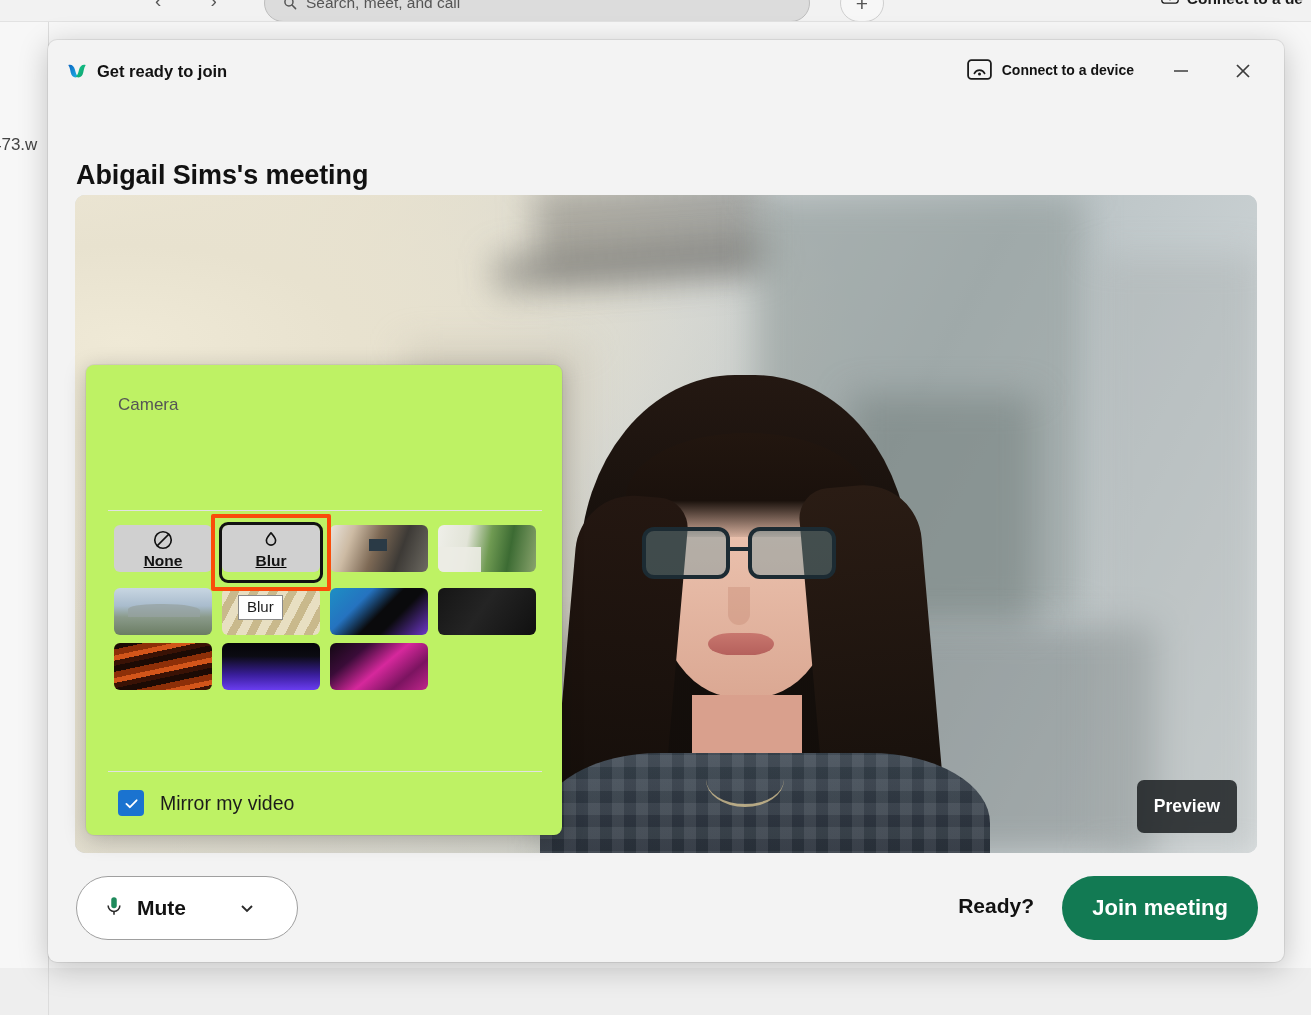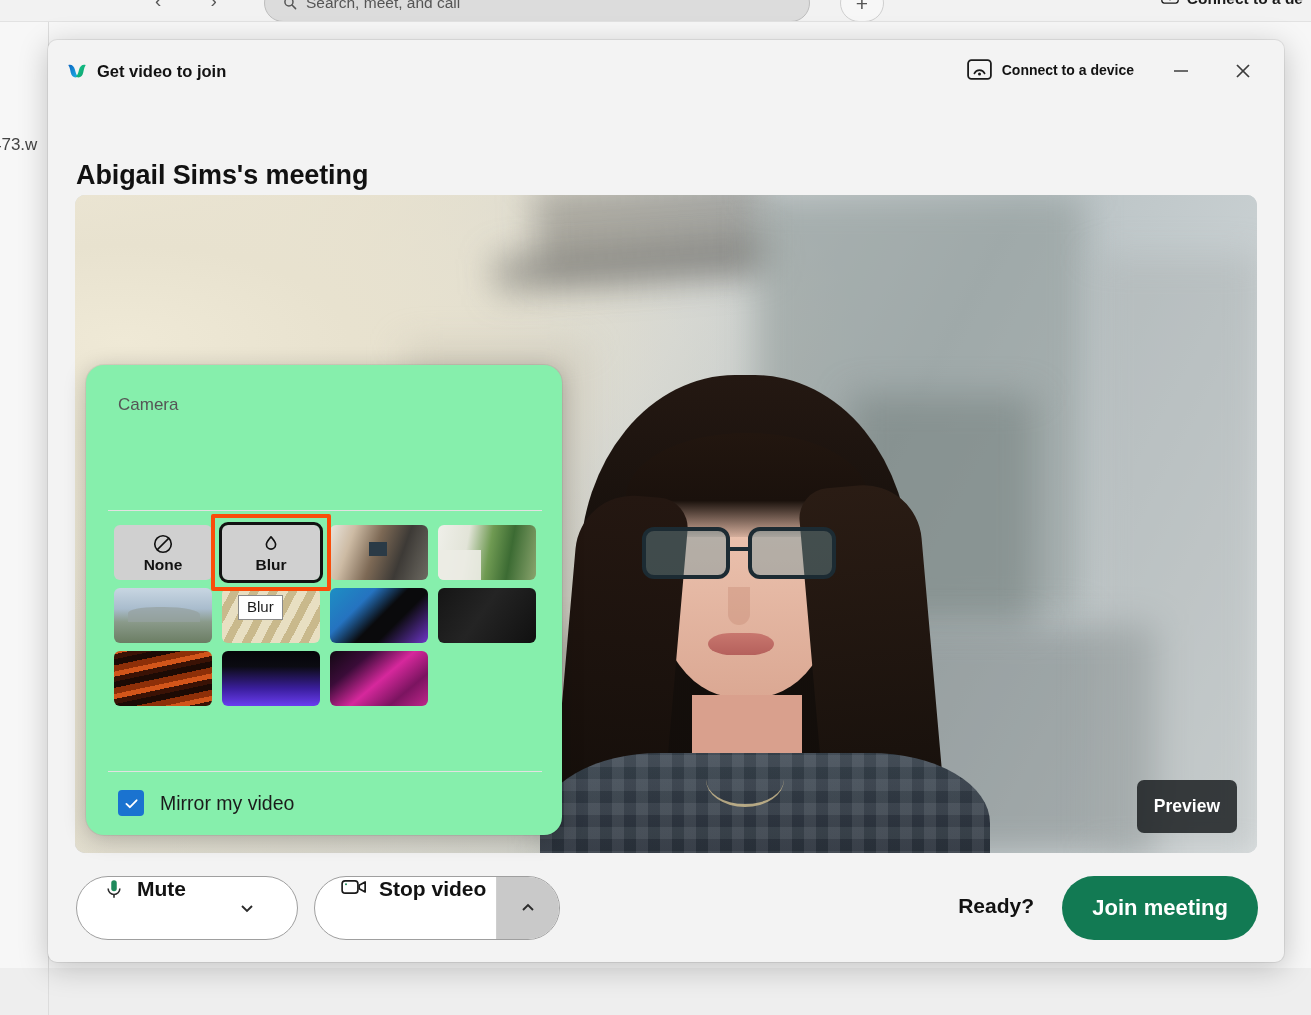--- a/index.html
+++ b/index.html
@@ -194,22 +194,22 @@
     font-size: 17.5px; font-weight: bold;
     padding: 16px 17px;
     border-radius: 7px;
   }
 
   
   .popover {
     position: absolute;
     left: 38px; top: 325px;
     width: 476px; height: 470px;
-    background: #86efac;
-    border-radius: 18px;
+    background: #bef264;
+    border-radius: 8px;
     box-shadow: 0 4px 22px rgba(0,0,0,.22), 0 0 0 1px rgba(0,0,0,.06);
     overflow: visible;
   }
   .pop-label {
     position: absolute; left: 32px; top: 30px;
     font-size: 17px; color: #555555;
   }
   .device-row {
     position: absolute; left: 22px; top: 68px;
     width: 432px; height: 60px;
@@ -235,24 +235,25 @@
   }
 
   .bg-grid {
     position: absolute; left: 28px; top: 160px;
     width: 426px;
     display: grid;
     grid-template-columns: repeat(4, 98px);
     gap: 8px 10px;
   }
   .tile {
-    width: 98px; height: 55px;
+    width: 98px; height: 47px;
     border-radius: 6px;
     position: relative;
     overflow: hidden;
+    text-decoration: underline;
   }
   .tile-btn {
     background: #d0d0d0;
     display: flex; flex-direction: column; align-items: center; justify-content: center;
     gap: 0px;
   }
   .tile-btn .t-icon { height: 24px; display:flex; align-items:center; justify-content:center; color:#121212; }
   .tile-btn .t-lbl { font-size: 15.5px; font-weight: bold; color: #121212; line-height: 17px; }
 
   
@@ -316,21 +317,21 @@
     background: #ffffff;
     border: 1px solid #9f9f9f;
     border-radius: 34px;
     display: flex; align-items: center;
     overflow: hidden;
   }
   .btn-mute { left: 28px; width: 222px; }
   .btn-video { left: 266px; width: 246px; }
 
   .seg-main {
-    display: flex; gap: 12px;
+    display: flex; align-items: center; gap: 12px;
     padding: 0 10px 0 26px; height: 100%;
   }
   .seg-label { font-size: 21px; font-weight: bold; color: #121212; white-space: nowrap; }
   .seg-div { width: 1px; height: 100%; background: #cfcfcf; }
   .seg-chev {
     display: flex; align-items: center; justify-content: center;
     height: 100%; flex: 1 1 auto;
   }
   .seg-chev.active { background: #c9c9c9; }
 
@@ -400,21 +401,21 @@
             </linearGradient>
             <linearGradient id="wg2" x1="0" y1="0" x2="1" y2="1">
               <stop offset="0" stop-color="#16c98d"></stop>
                 <stop offset="1" stop-color="#0e9f6e"></stop>
             </linearGradient>
           </defs>
           <path d="M2.5 5.5c3.6-1.3 6.4 1.3 7.3 5 .8 3.3 1.7 6.4 3.6 7.6-2.2 1.6-5.7 1.1-7.4-2.1-1.5-2.8-1.1-7-3.5-10.5z" fill="url(#wg1)"></path>
           <path d="M21.5 5.5c-3.6-1.3-6.4 1.3-7.3 5-.8 3.3-1.7 6.4-3.6 7.6 2.2 1.6 5.7 1.1 7.4-2.1 1.5-2.8 1.1-7 3.5-10.5z" fill="url(#wg2)"></path>
         </svg>
       </span>
-      <span class="tb-title">Get video to join</span>
+      <span class="tb-title">Get ready to join</span>
     </div>
 
     <div class="tb-connect">
       <span class="tb-connect-icon">
         <svg viewBox="0 0 25 21" width="25" height="21">
             <rect x="1.1" y="1.1" width="22.8" height="18.8" rx="3.4" fill="none" stroke="#1b1b1b" stroke-width="1.8"></rect>
             <path d="M7.4 14.4a5.6 5.6 0 0 1 10.2 0" fill="none" stroke="#1b1b1b" stroke-width="1.7" stroke-linecap="round"></path>
             <circle cx="12.5" cy="14.9" r="1.5" fill="#1b1b1b"></circle>
           </svg>
       </span>
@@ -535,35 +536,17 @@
         </span>
         <span class="seg-label">Mute</span>
       </div>
       <div class="seg-chev">
         <svg viewBox="0 0 24 24" width="24" height="24">
             <polyline points="7,10 12,15 17,10" fill="none" stroke="#2b2b2b" stroke-width="1.9"></polyline>
           </svg>
       </div>
     </div>
 
-    <div class="btn-pill btn-video">
-      <div class="seg-main">
-        <span>
-          <svg viewBox="0 0 28 20" width="26" height="20">
-              <rect x="1.2" y="3.4" width="17" height="13.2" rx="3.2" fill="none" stroke="#1b1b1b" stroke-width="1.8"></rect>
-              <circle cx="5.4" cy="7" r="1.1" fill="#1f8a5c"></circle>
-              <path d="M19.6 8 26 4.6v10.8L19.6 12z" fill="none" stroke="#1b1b1b" stroke-width="1.8" stroke-linejoin="round"></path>
-            </svg>
-        </span>
-        <span class="seg-label">Stop video</span>
-      </div>
-      <div class="seg-div"></div>
-      <div class="seg-chev active">
-        <svg viewBox="0 0 24 24" width="24" height="24">
-            <polyline points="7,14 12,9 17,14" fill="none" stroke="#2b2b2b" stroke-width="1.9"></polyline>
-          </svg>
-      </div>
-    </div>
 
     <div class="ready-label">Ready?</div>
     <button class="join-btn">Join meeting</button>
   </div>
 </div>
 
 </body></html>

